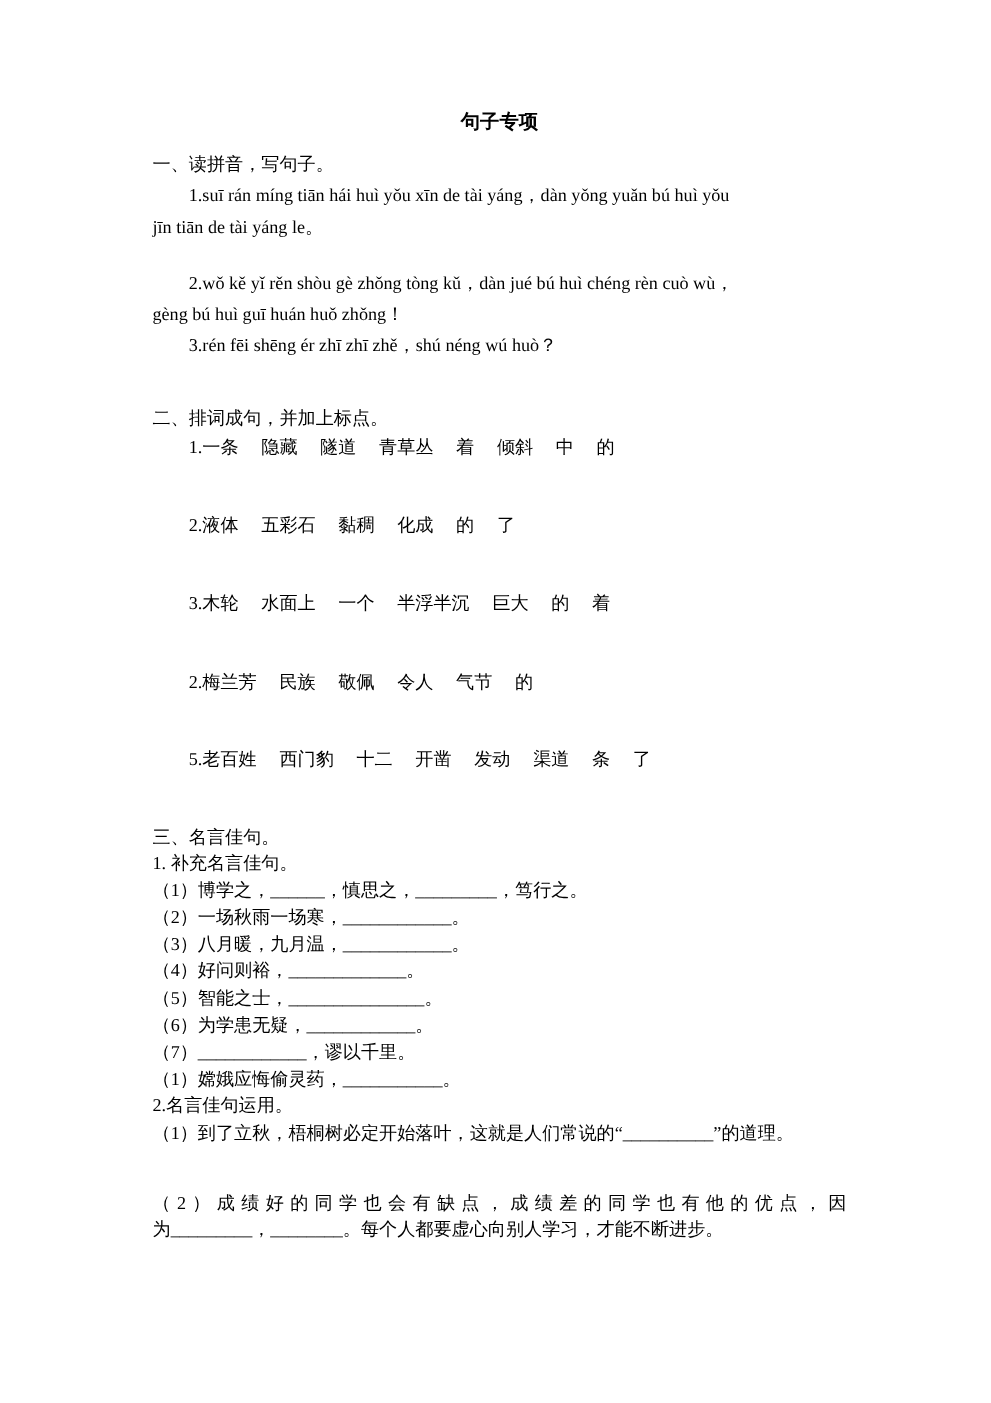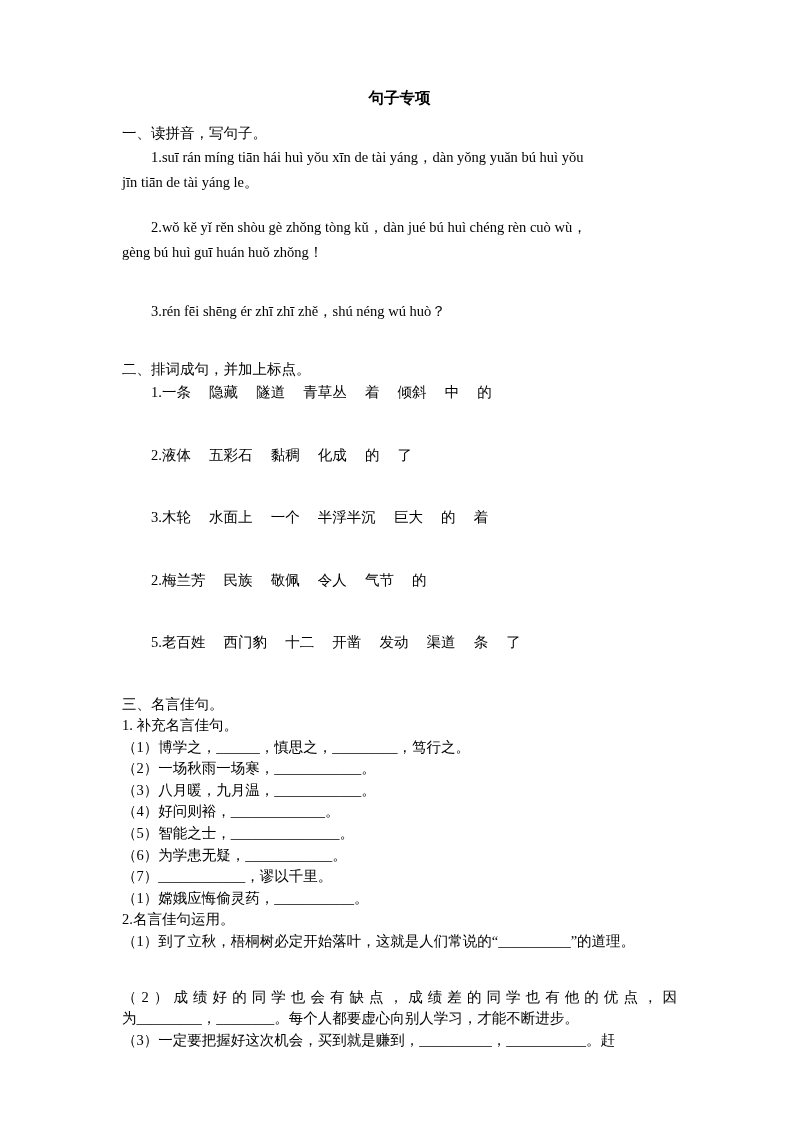--- a/index.html
+++ b/index.html
@@ -20,26 +20,26 @@
     overflow: hidden;
   }
   p { margin: 0; }
   .title {
     font-size: 15.5px;
     font-weight: bold;
     text-align: center;
     line-height: 20px;
     margin: 0 0 13px 0;
   }
-  .s1-heading { line-height: 24px; }
+  .s1-heading { line-height: 24px; font-family: Liberation Mono, monospace; }
   .pinyin-item { line-height: 25px; }
   .pinyin-item .line { display: block; }
   .pinyin-item .line.ind { text-indent: 2em; }
   .pinyin-item.i1 { margin-bottom: 20px; }
-  .pinyin-item.i2 { margin-bottom: 34px; }
+  .pinyin-item.i2 { }
   .pinyin-item.i3 { margin-bottom: 34px; }
   .s2-heading { line-height: 23px; }
   .s2-item {
     line-height: 23px;
     padding-left: 29px;
     margin-bottom: 39.5px;
     white-space: nowrap;
   }
   .s2-item.last { }
   .s3 p { line-height: 21.6px; }
@@ -96,18 +96,15 @@
     <p>（1）嫦娥应悔偷灵药，___________。</p>
     <p>2.名言佳句运用。</p>
 
     <div class="apply-item">
       <p>（1）到了立秋，梧桐树必定开始落叶，这就是人们常说的“__________”的道理。</p>
     </div>
     <div class="apply-item">
       <p class="spread">（2）成绩好的同学也会有缺点，成绩差的同学也有他的优点，因</p>
       <p>为_________，________。每个人都要虚心向别人学习，才能不断进步。</p>
     </div>
-    <div class="apply-item">
-      <p>（3）一定要把握好这次机会，买到就是赚到，__________，___________。赶</p>
-    </div>
   </div>
 
 </div>
 
 </body></html>

